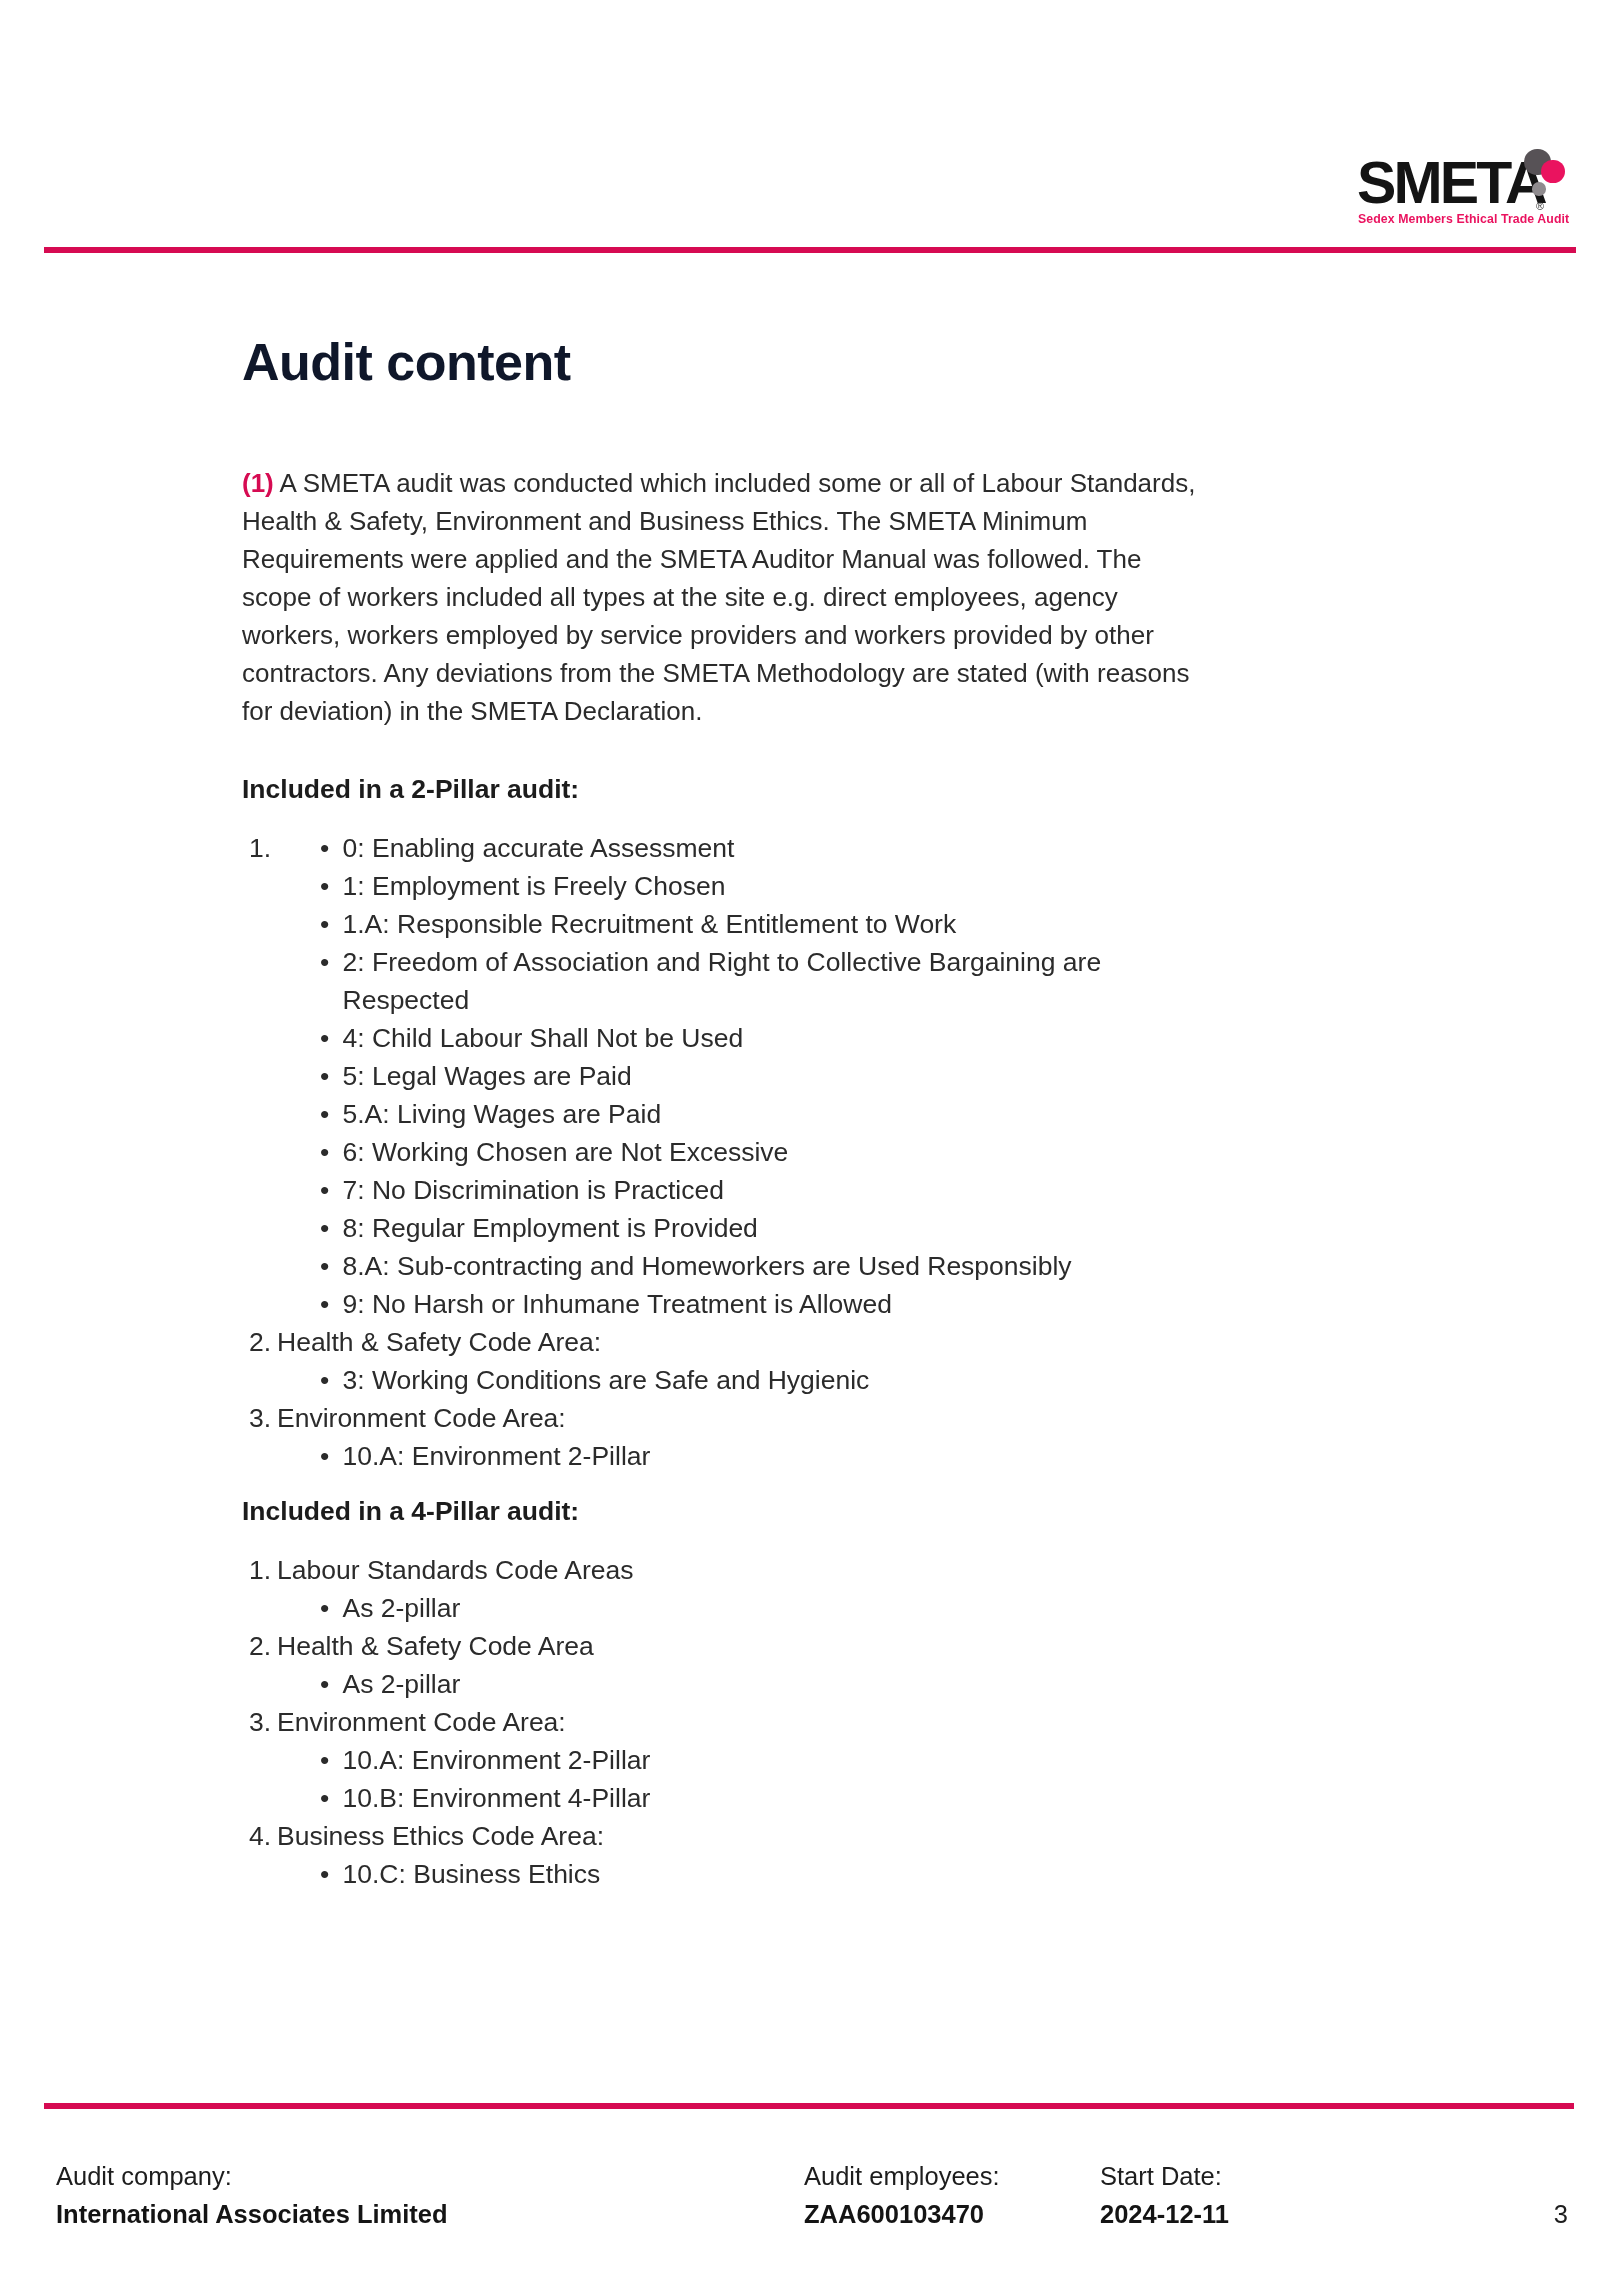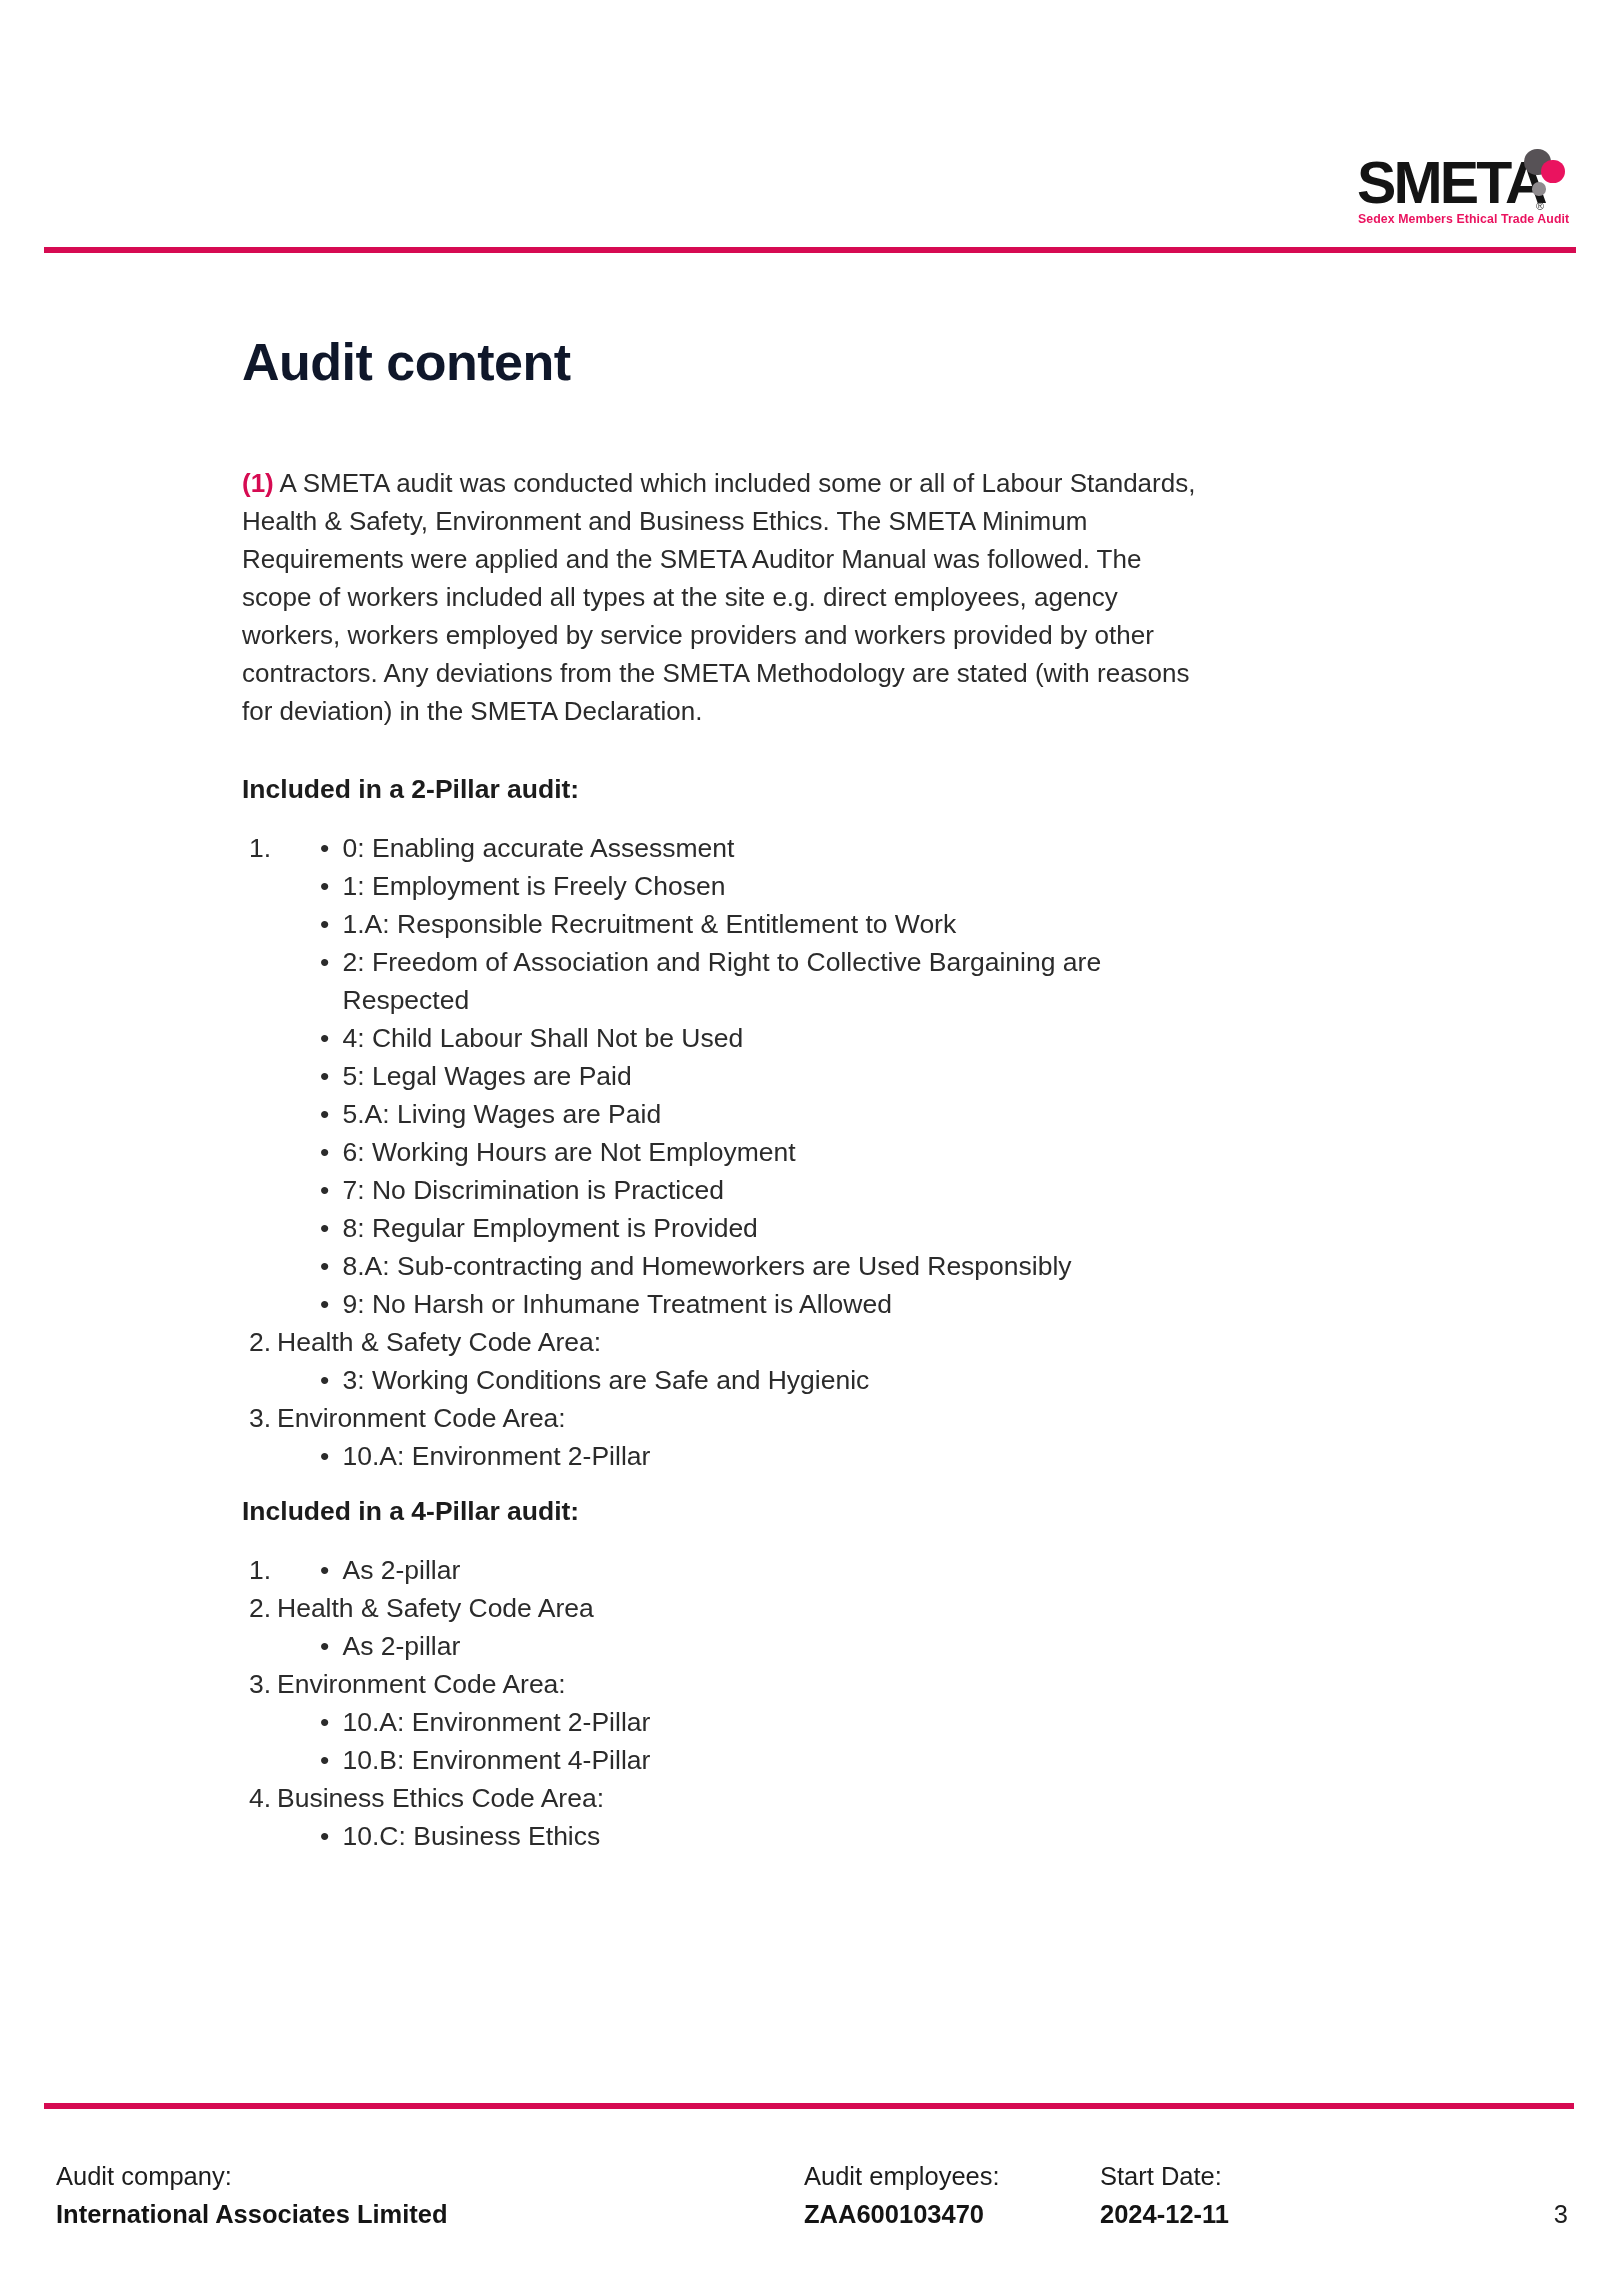--- a/index.html
+++ b/index.html
@@ -126,21 +126,21 @@
     <span class="bullet-text">5: Legal Wages are Paid</span>
   </li>
 
   <li class="bullet-item">
     <span class="bullet-dot">•</span>
     <span class="bullet-text">5.A: Living Wages are Paid</span>
   </li>
 
   <li class="bullet-item">
     <span class="bullet-dot">•</span>
-    <span class="bullet-text">6: Working Hours are Not Employment</span>
+    <span class="bullet-text">6: Working Chosen are Not Excessive</span>
   </li>
 
   <li class="bullet-item">
     <span class="bullet-dot">•</span>
     <span class="bullet-text">7: No Discrimination is Practiced</span>
   </li>
 
   <li class="bullet-item">
     <span class="bullet-dot">•</span>
     <span class="bullet-text">8: Regular Employment is Provided</span>
@@ -186,20 +186,21 @@
   </li>
 </ol>
   </section>
 
   <section class="code-section">
     <h2 class="section-heading">Included in a 4-Pillar audit:</h2>
     <ol class="num-list">
   <li class="num-item">
     <span class="num-marker">1.</span>
     <div class="num-body">
+      <div class="num-label">Labour Standards Code Areas</div>
       <ul class="bullet-list">
   <li class="bullet-item">
     <span class="bullet-dot">•</span>
     <span class="bullet-text">As 2-pillar</span>
   </li>
 </ul>
     </div>
   </li>
 
   <li class="num-item">

